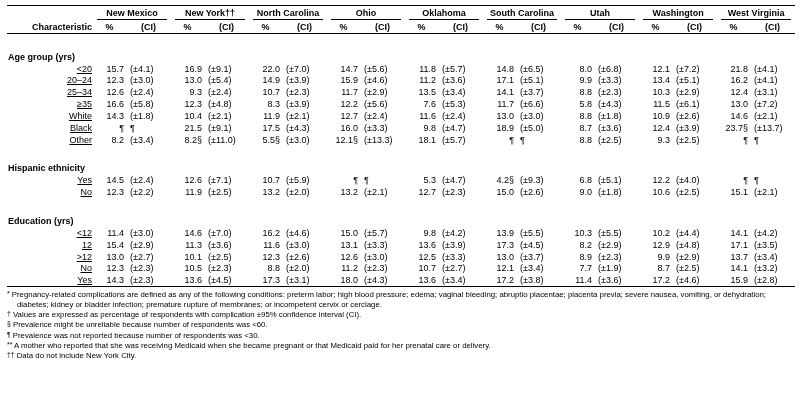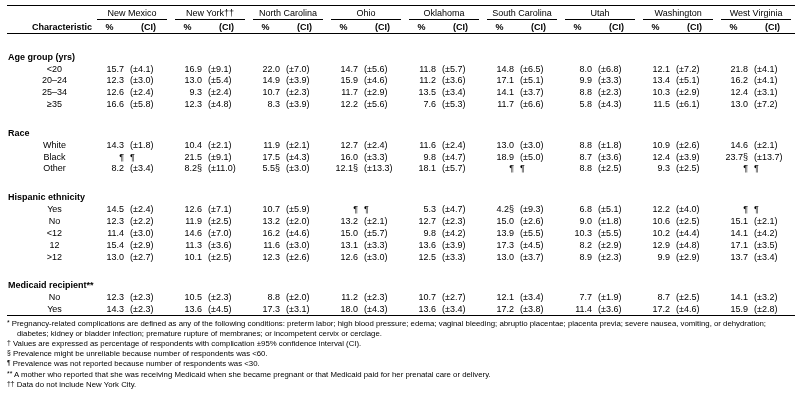--- a/index.html
+++ b/index.html
@@ -5,28 +5,28 @@
   * { box-sizing: border-box; margin: 0; padding: 0; }
   html, body { width: 800px; height: 409px; background: #fff; overflow: hidden; }
   body { font-family: "Liberation Sans", sans-serif; color: #000; }
   .page { padding: 5px 7px 0 7px; }
   .title { font-size: 10.5px; font-weight: bold; line-height: 1.25; margin-bottom: 4px; }
   table { width: 100%; border-collapse: collapse; table-layout: fixed;
           border-top: 1.5px solid #000; border-bottom: 1px solid #000; }
   th, td { font-size: 9px; line-height: 1.15; padding: 1px 1px 0.5px 1px;
            white-space: nowrap; vertical-align: bottom; }
   .blank-th { border: none; }
-  .state-th { text-align: center; font-weight: normal; vertical-align: bottom; padding-top: 2px; margin-top: 36px; }
+  .state-th { text-align: center; font-weight: bold; vertical-align: bottom; padding-top: 2px; margin-top: 36px; }
   .state-th .underline { display: block; border-bottom: 1px solid #000; margin: 0 3px; padding-bottom: 1px; }
   .char-th { text-align: right; font-weight: bold; vertical-align: bottom; border-bottom: 1px solid #000; }
   .sub-th { text-align: center; font-weight: bold; border-bottom: 1px solid #000; }
   td.pct { text-align: right; padding-right: 2px; }
   td.ci  { text-align: left; padding-left: 4px; }
   td.section-label { font-weight: bold; text-align: left; padding-top: 18px; }
-  td.row-label { text-align: center; padding-left: 10px; }
+  td.row-label { text-align: right; padding-left: 10px; text-decoration: underline; }
   .footnotes { font-size: 7.8px; line-height: 1.3; margin-top: 3px; }
   .footnote { padding-left: 10px; text-indent: -10px; }
   .fn-marker { font-size: 6.8px; vertical-align: top; }
 </style>
 </head>
 <body>
 
 <div class="page">
   <table>
       <colgroup>
@@ -185,23 +185,20 @@
           <td class="pct">11.7</td>
           <td class="ci">(±6.6)</td>
           <td class="pct">5.8</td>
           <td class="ci">(±4.3)</td>
           <td class="pct">11.5</td>
           <td class="ci">(±6.1)</td>
           <td class="pct">13.0</td>
           <td class="ci">(±7.2)</td>
         </tr>
         <tr>
-          <td class="section-label" colspan="19">Race</td>
-        </tr>
-        <tr>
           <td class="row-label">White</td>
           <td class="pct">14.3</td>
           <td class="ci">(±1.8)</td>
           <td class="pct">10.4</td>
           <td class="ci">(±2.1)</td>
           <td class="pct">11.9</td>
           <td class="ci">(±2.1)</td>
           <td class="pct">12.7</td>
           <td class="ci">(±2.4)</td>
           <td class="pct">11.6</td>
@@ -296,20 +293,23 @@
           <td class="pct">15.0</td>
           <td class="ci">(±2.6)</td>
           <td class="pct">9.0</td>
           <td class="ci">(±1.8)</td>
           <td class="pct">10.6</td>
           <td class="ci">(±2.5)</td>
           <td class="pct">15.1</td>
           <td class="ci">(±2.1)</td>
         </tr>
         <tr>
+          <td class="section-label" colspan="19">Education (yrs)</td>
+        </tr>
+        <tr>
           <td class="row-label">&lt;12</td>
           <td class="pct">11.4</td>
           <td class="ci">(±3.0)</td>
           <td class="pct">14.6</td>
           <td class="ci">(±7.0)</td>
           <td class="pct">16.2</td>
           <td class="ci">(±4.6)</td>
           <td class="pct">15.0</td>
           <td class="ci">(±5.7)</td>
           <td class="pct">9.8</td>
@@ -359,23 +359,20 @@
           <td class="pct">13.0</td>
           <td class="ci">(±3.7)</td>
           <td class="pct">8.9</td>
           <td class="ci">(±2.3)</td>
           <td class="pct">9.9</td>
           <td class="ci">(±2.9)</td>
           <td class="pct">13.7</td>
           <td class="ci">(±3.4)</td>
         </tr>
         <tr>
-          <td class="section-label" colspan="19">Medicaid recipient**</td>
-        </tr>
-        <tr>
           <td class="row-label">No</td>
           <td class="pct">12.3</td>
           <td class="ci">(±2.3)</td>
           <td class="pct">10.5</td>
           <td class="ci">(±2.3)</td>
           <td class="pct">8.8</td>
           <td class="ci">(±2.0)</td>
           <td class="pct">11.2</td>
           <td class="ci">(±2.3)</td>
           <td class="pct">10.7</td>

